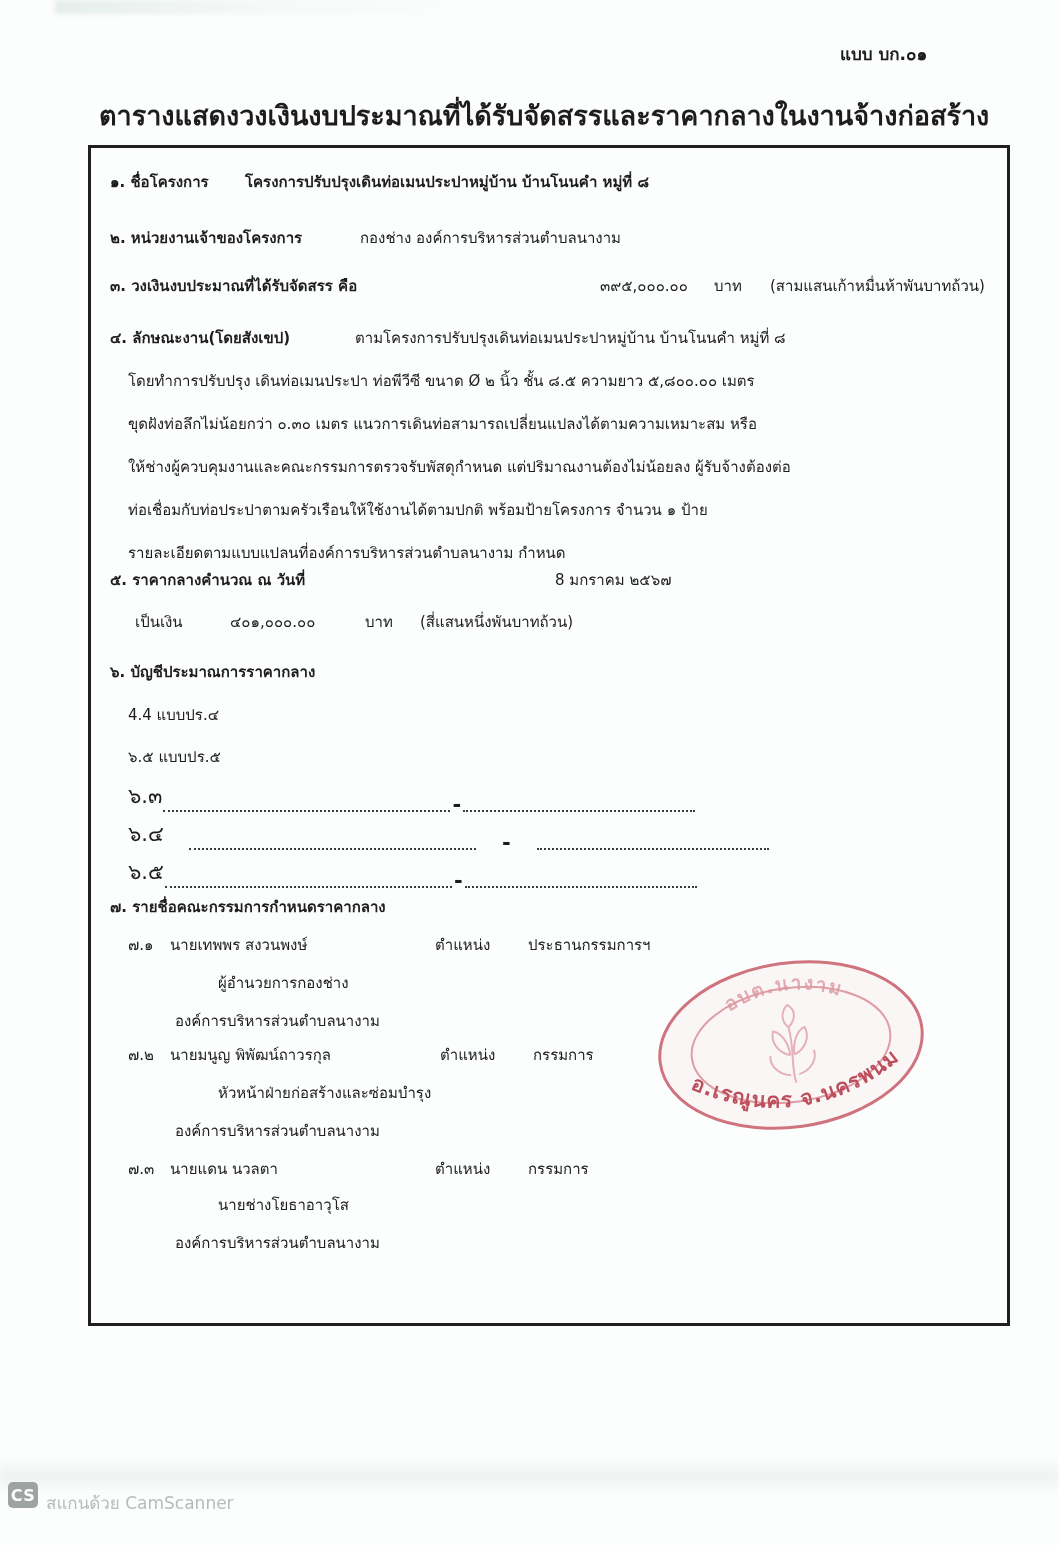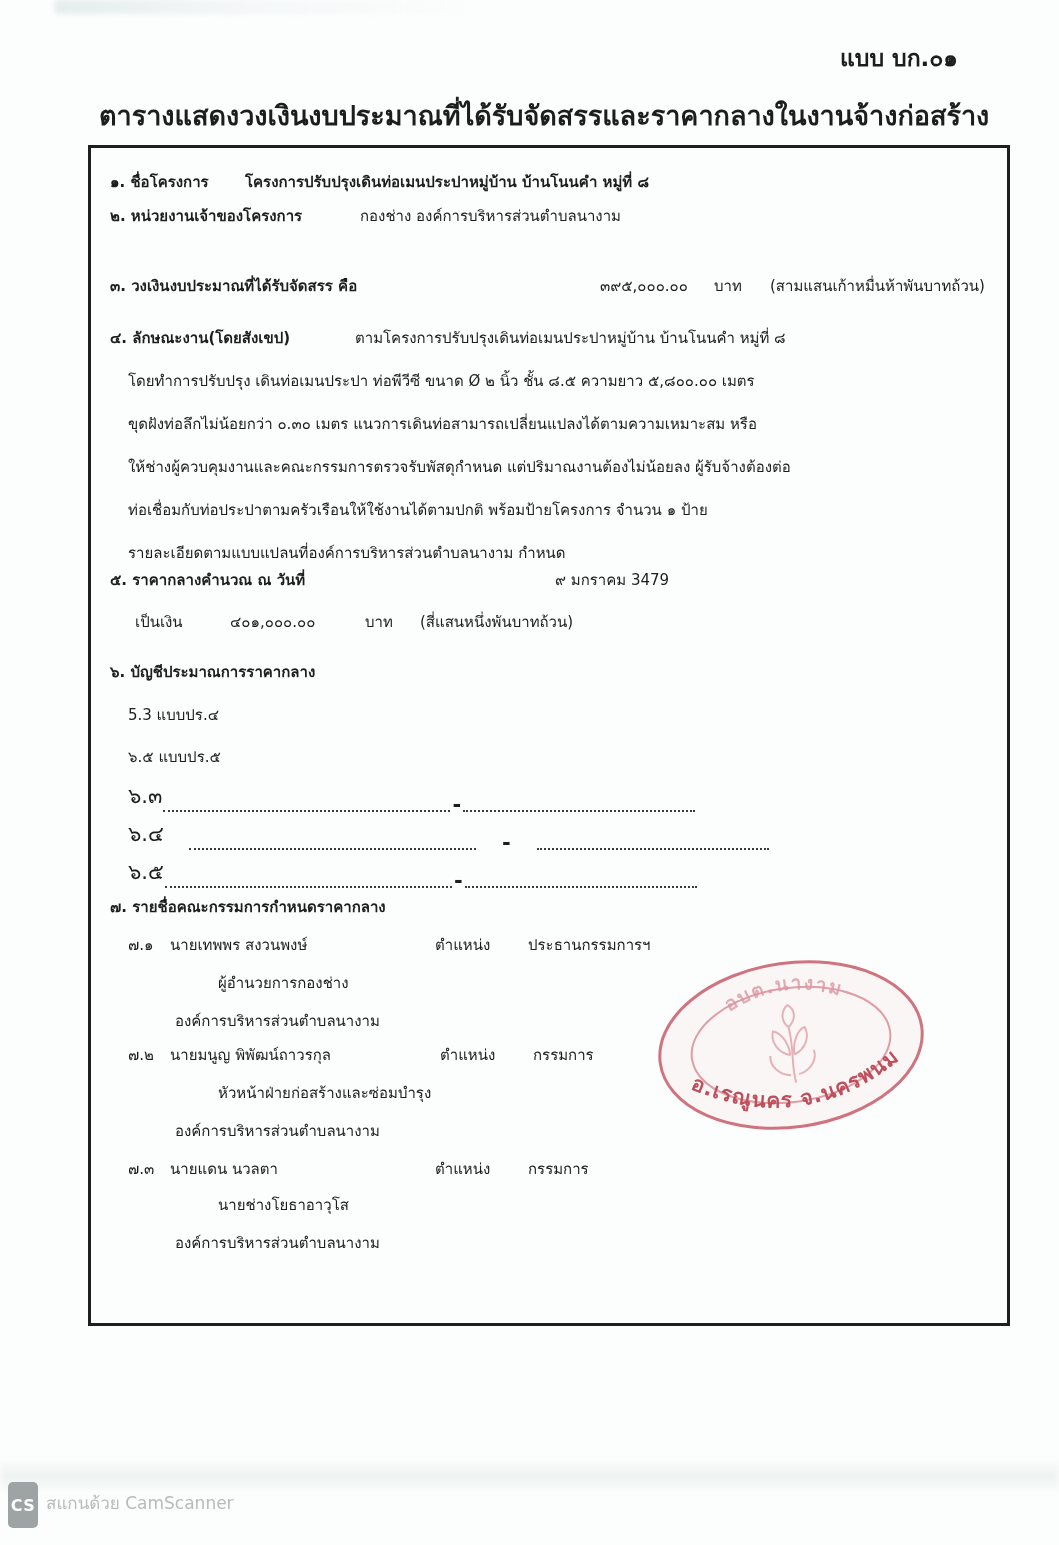--- a/index.html
+++ b/index.html
@@ -27,45 +27,45 @@
     background:linear-gradient(90deg,rgba(210,225,222,.55),rgba(228,238,236,.25),rgba(255,255,255,0));
     filter:blur(2px);
   }
   .streak-bottom{
     position:absolute;left:0;top:1460px;width:1059px;height:32px;
     background:linear-gradient(180deg,rgba(255,255,255,0),rgba(222,232,229,.5),rgba(255,255,255,0));
     filter:blur(3px);
   }
   
   .cs-badge{
-    position:absolute;left:8px;top:1482px;width:30px;height:46px;border-radius:5px;
+    position:absolute;left:8px;top:1482px;width:30px;height:26px;border-radius:5px;
     background:#9da4a3;color:#ffffff;display:flex;align-items:center;justify-content:center;
     font-weight:700;font-size:16px;letter-spacing:.5px;
   }
   .cs-text{position:absolute;left:46px;top:1489px;font-size:17px;color:#b6bcba;}
   .stamp-wrap{position:absolute;left:648px;top:952px;width:286px;height:186px;opacity:.92;}
 </style>
 </head>
 <body>
 
 <div class="streak-top"></div>
 <div class="streak-bottom"></div>
 
-<div class="abs bold" style="left:840px;top:40px;font-size:23px;">แบบ บก.๐๑</div>
+<div class="abs bold" style="left:840px;top:40px;font-size:17px;">แบบ บก.๐๑</div>
 
 <div class="abs bold" style="left:99px;top:94px;font-size:27px;text-align:right;">ตารางแสดงวงเงินงบประมาณที่ได้รับจัดสรรและราคากลางในงานจ้างก่อสร้าง</div>
 
 <div class="content-box"></div>
 
 <div class="abs t21" style="left:110px;top:170px;">
   <span class="bold">๑. ชื่อโครงการ</span>
   <span class="abs bold" style="left:135px;top:0;">โครงการปรับปรุงเดินท่อเมนประปาหมู่บ้าน  บ้านโนนคำ  หมู่ที่ ๘</span>
 </div>
 
-<div class="abs t21" style="left:110px;top:204px;">
+<div class="abs t21" style="left:110px;top:226px;">
   <span class="bold">๒. หน่วยงานเจ้าของโครงการ</span>
   <span class="abs" style="left:250px;top:0;">กองช่าง  องค์การบริหารส่วนตำบลนางาม</span>
 </div>
 
 <div class="abs t21" style="left:110px;top:274px;">
   <span class="bold">๓. วงเงินงบประมาณที่ได้รับจัดสรร  คือ</span>
   <span class="abs" style="left:490px;top:0;">๓๙๕,๐๐๐.๐๐</span>
   <span class="abs" style="left:604px;top:0;">บาท</span>
   <span class="abs" style="left:660px;top:0;">(สามแสนเก้าหมื่นห้าพันบาทถ้วน)</span>
 </div>
@@ -75,31 +75,31 @@
   <span class="abs" style="left:245px;top:0;">ตามโครงการปรับปรุงเดินท่อเมนประปาหมู่บ้าน  บ้านโนนคำ  หมู่ที่ ๘</span>
 </div>
 <div class="abs t21" style="left:128px;top:369px;">โดยทำการปรับปรุง  เดินท่อเมนประปา  ท่อพีวีซี  ขนาด Ø ๒ นิ้ว  ชั้น ๘.๕  ความยาว ๕,๘๐๐.๐๐  เมตร</div>
 <div class="abs t21" style="left:128px;top:412px;">ขุดฝังท่อลึกไม่น้อยกว่า ๐.๓๐  เมตร  แนวการเดินท่อสามารถเปลี่ยนแปลงได้ตามความเหมาะสม  หรือ</div>
 <div class="abs t21" style="left:128px;top:455px;">ให้ช่างผู้ควบคุมงานและคณะกรรมการตรวจรับพัสดุกำหนด  แต่ปริมาณงานต้องไม่น้อยลง  ผู้รับจ้างต้องต่อ</div>
 <div class="abs t21" style="left:128px;top:498px;">ท่อเชื่อมกับท่อประปาตามครัวเรือนให้ใช้งานได้ตามปกติ  พร้อมป้ายโครงการ  จำนวน  ๑  ป้าย</div>
 <div class="abs t21" style="left:128px;top:541px;">รายละเอียดตามแบบแปลนที่องค์การบริหารส่วนตำบลนางาม  กำหนด</div>
 
 <div class="abs t21" style="left:110px;top:568px;">
   <span class="bold">๕. ราคากลางคำนวณ  ณ  วันที่</span>
-  <span class="abs" style="left:445px;top:0;">๙ มกราคม 3479</span>
+  <span class="abs" style="left:445px;top:0;">8 มกราคม ๒๕๖๗</span>
 </div>
 <div class="abs t21" style="left:135px;top:610px;">
   <span>เป็นเงิน</span>
   <span class="abs" style="left:95px;top:0;">๔๐๑,๐๐๐.๐๐</span>
   <span class="abs" style="left:230px;top:0;">บาท</span>
   <span class="abs" style="left:285px;top:0;">(สี่แสนหนึ่งพันบาทถ้วน)</span>
 </div>
 
 <div class="abs t21 bold" style="left:110px;top:660px;">๖. บัญชีประมาณการราคากลาง</div>
-<div class="abs t21" style="left:128px;top:703px;">5.3  แบบปร.๔</div>
+<div class="abs t21" style="left:128px;top:703px;">4.4  แบบปร.๔</div>
 <div class="abs t21" style="left:128px;top:745px;text-align:center;">๖.๕  แบบปร.๕</div>
 
 <div class="blank-row" style="left:128px;top:779px;">
   <span>๖.๓</span>
     <span class="dots" style="width:287px;"></span>
     <span class="dash">-</span>
     <span class="dots" style="width:232px;"></span>
 </div>
 <div class="blank-row" style="left:128px;top:817px;gap:24px;">
   <span>๖.๔</span>

